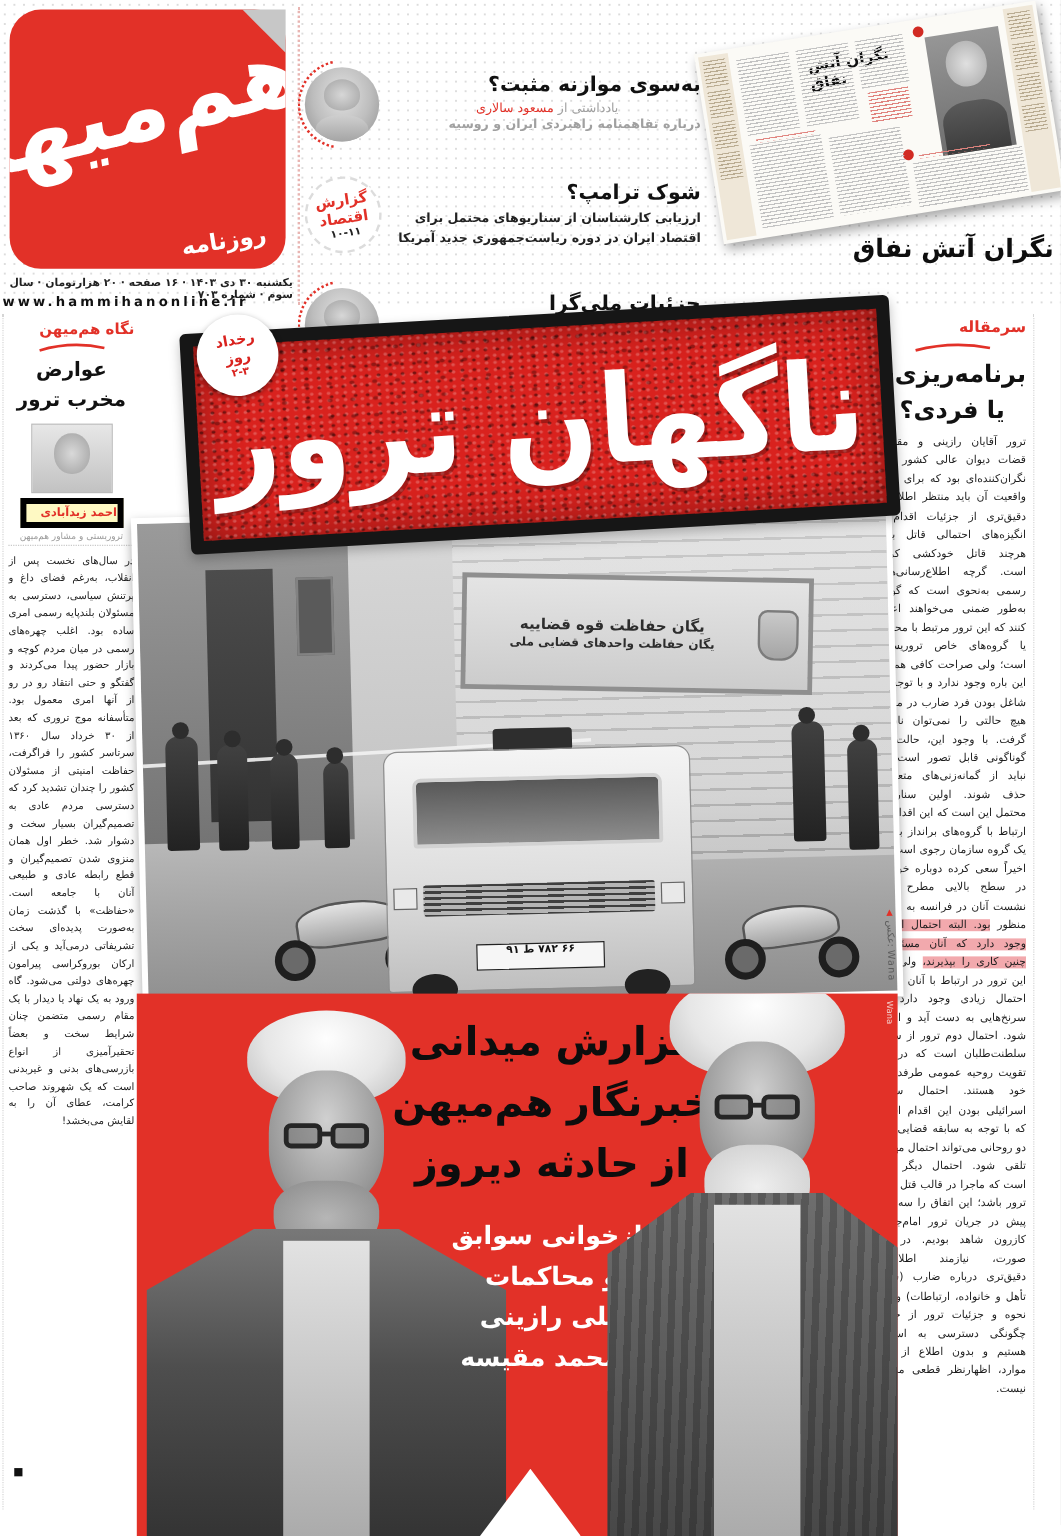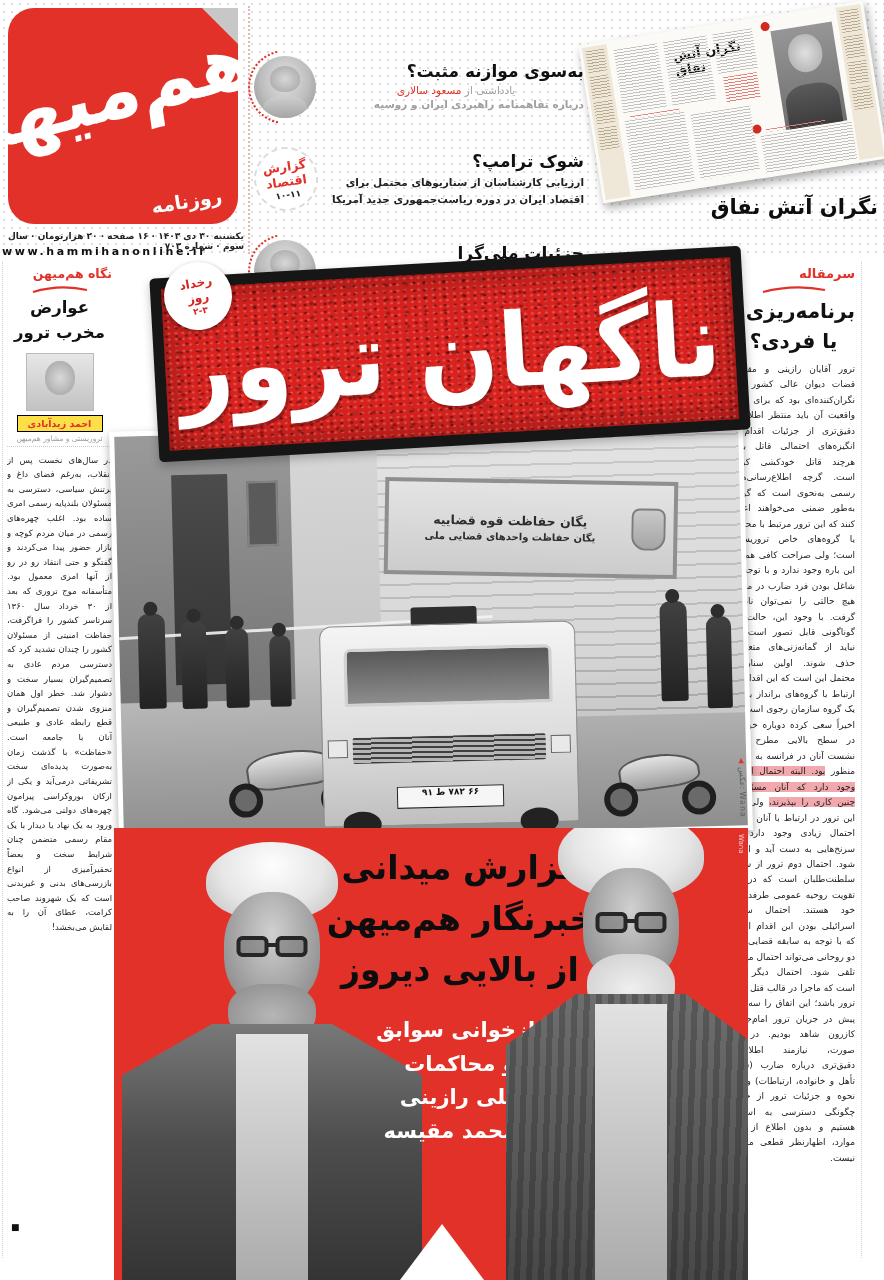--- a/index.html
+++ b/index.html
@@ -74,22 +74,22 @@
   .col-label { color:#e23128; font-size:12.5px; font-weight:bold; }
   .swoosh { display:block; margin:3px auto 2px; }
   .col-title { font-size:16.5px; font-weight:bold; color:#111; text-align:center; line-height:1.5; }
   .col-right .col-title { font-size:20px; }
   .author-photo { width:68px; height:58px; margin:7px auto 4px; border:1px solid #bbb; position:relative; overflow:hidden;
     background:linear-gradient(#e7e7e7,#c2c2c2); }
   .author-photo::before { content:""; position:absolute; left:50%; top:7px; transform:translateX(-50%); width:30px; height:34px;
     border-radius:48%; background:radial-gradient(#d9d9d9,#9f9f9f); }
   .author-photo::after { content:""; position:absolute; left:50%; bottom:-2px; transform:translateX(-50%); width:52px; height:22px;
     border-radius:40% 40% 0 0; background:linear-gradient(#efefef,#cgcfcf,#c9c9c9); }
-  .author-name { display:block; margin:0 auto; width:86px; border:1px solid #000000; color:#e23128; font-size:9.5px; font-weight:bold;
-    text-align:center; padding:2px 0; background:#fde047; }
+  .author-name { display:block; margin:0 auto; width:86px; border:5px solid #000000; color:#e23128; font-size:9.5px; font-weight:bold;
+    text-align:right; padding:2px 0; background:#fef9c3; }
   .author-role { font-size:7.5px; color:#9a9a9a; text-align:center; margin-top:2px; border-bottom:1px dotted #c9c9c9; padding-bottom:3px; }
   .col-body { margin-top:6px; font-size:8.5px; line-height:1.72; text-align:justify; color:#1d1d1d; overflow:hidden; }
   .col-left .col-body { height:766px; }
   .col-right .col-body { font-size:9px; height:836px; }
   .hl { background:#f2a9ad; }
   .endmark { position:absolute; bottom:26px; font-size:9px; color:#111; }
   .col-left .endmark { left:8px; }
   .col-right .endmark { left:10px; }
 
   
@@ -393,21 +393,21 @@
         </div>
       <div class="bridge" style="top:107px"></div>
       <div class="beard"></div>
       <div class="robe"></div>
       <div class="inner-robe"></div>
     </div>
 
     <div class="feature-head">
       <div>گزارش میدانی</div>
       <div>خبرنگار هم‌میهن</div>
-      <div>از بالایی دیروز</div>
+      <div>از حادثه دیروز</div>
     </div>
 
     <div class="feature-sub">
       <div>بازخوانی سوابق</div>
       <div>و محاکمات</div>
       <div>علی رازینی</div>
       <div>و محمد مقیسه</div>
     </div>
 
     <div class="wedge"></div>

